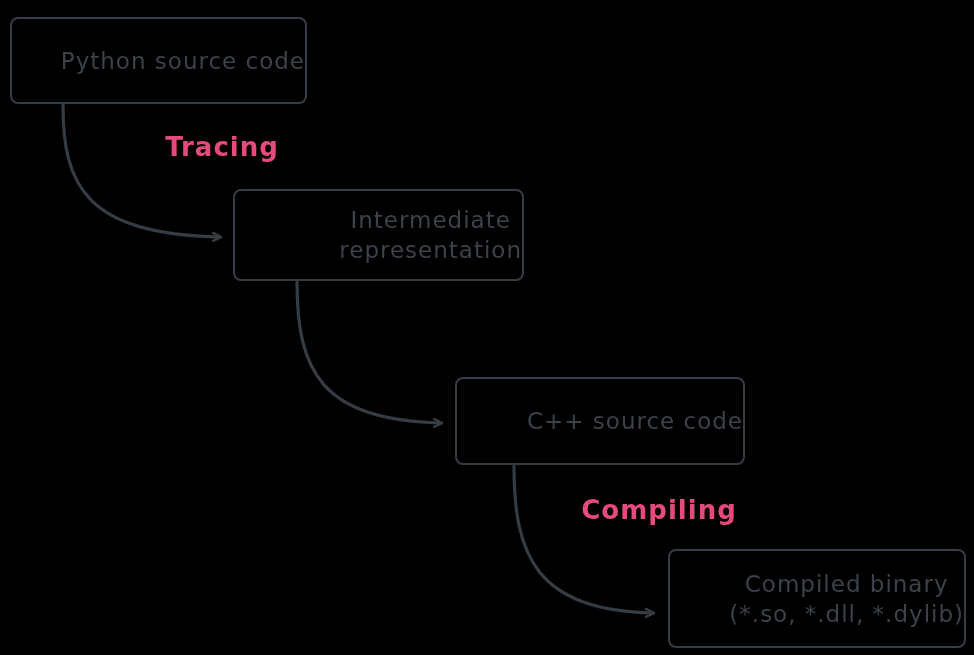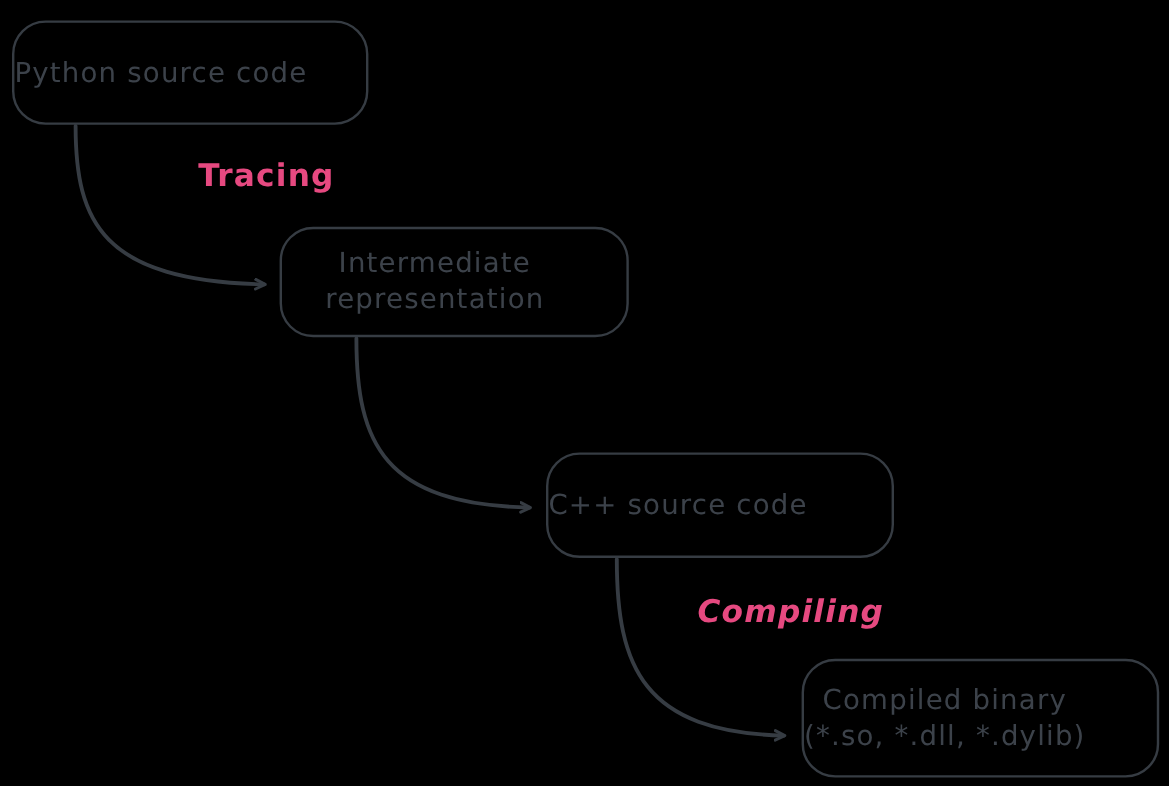--- a/index.html
+++ b/index.html
@@ -20,25 +20,25 @@
     left: 0;
     top: 0;
     width: 974px;
     height: 655px;
     pointer-events: none;
   }
   .node {
     position: absolute;
     box-sizing: border-box;
     border: 2.5px solid #363c43;
-    border-radius: 28px;
+    border-radius: 8px;
     background: transparent;
     display: flex;
     align-items: center;
-    justify-content: flex-start;
+    justify-content: flex-end;
     text-align: center;
   }
   .node-label {
     color: #3c424a;
     font-size: 23px;
     line-height: 30px;
     letter-spacing: 1px;
     white-space: pre-line;
     font-weight: 500;
   }
@@ -51,21 +51,21 @@
     letter-spacing: 1px;
     white-space: nowrap;
   }
   
   .node-python        { left: 10px;  top: 17px;  width: 297px; height: 87px; }
   .node-ir            { left: 233px; top: 189px; width: 291px; height: 92px; padding-left: 36px; }
   .node-cpp           { left: 455px; top: 377px; width: 290px; height: 88px; }
   .node-binary        { left: 668px; top: 549px; width: 298px; height: 99px; }
   .edge-label-tracing   { left: 222px; top: 147px; }
   .edge-label-lowering  { left: 468px; top: 323px; }
-  .edge-label-compiling { left: 659px; top: 510px; font-style: italic; }
+  .edge-label-compiling { left: 659px; top: 510px; }
 </style>
 </head>
 <body>
 
 <div class="canvas">
 
   <svg class="arrow-layer" viewBox="0 0 974 655" xmlns="http://www.w3.org/2000/svg">
     <defs>
       <marker id="arrowhead" markerWidth="12" markerHeight="12" refX="8" refY="5" orient="auto" markerUnits="userSpaceOnUse">
         <polyline points="1,1 9,5 1,9" fill="none" stroke="#363c43" stroke-width="2.5" stroke-linecap="round" stroke-linejoin="round"></polyline>

